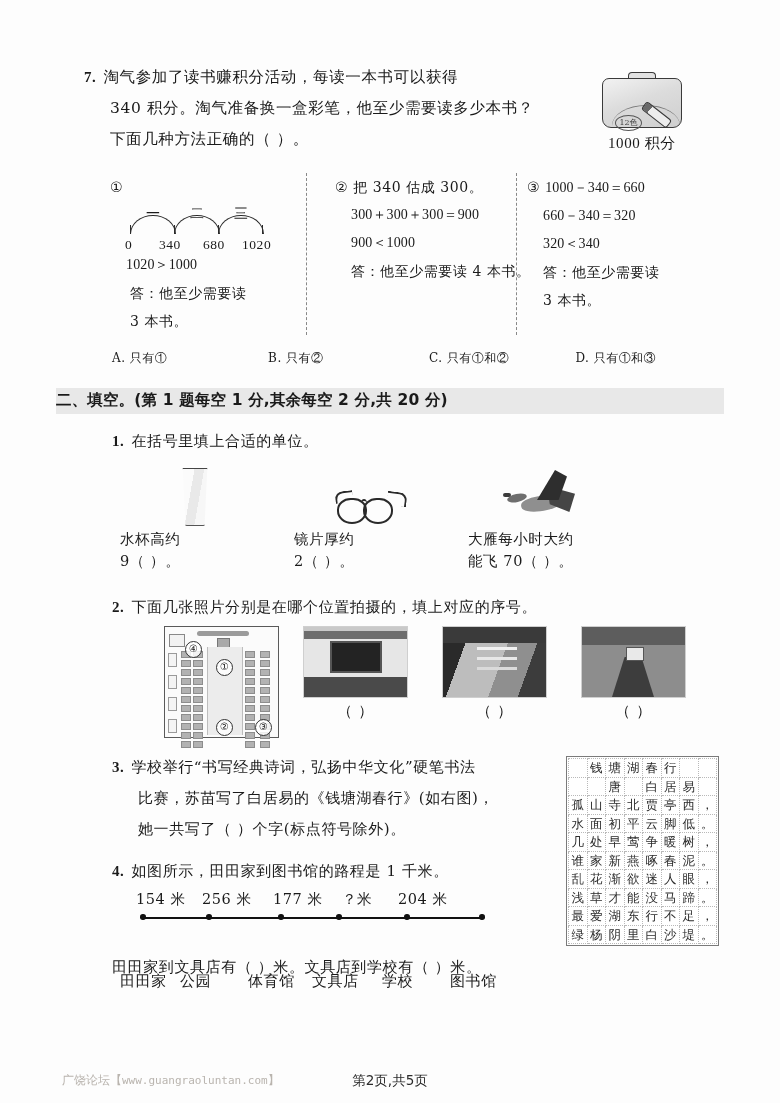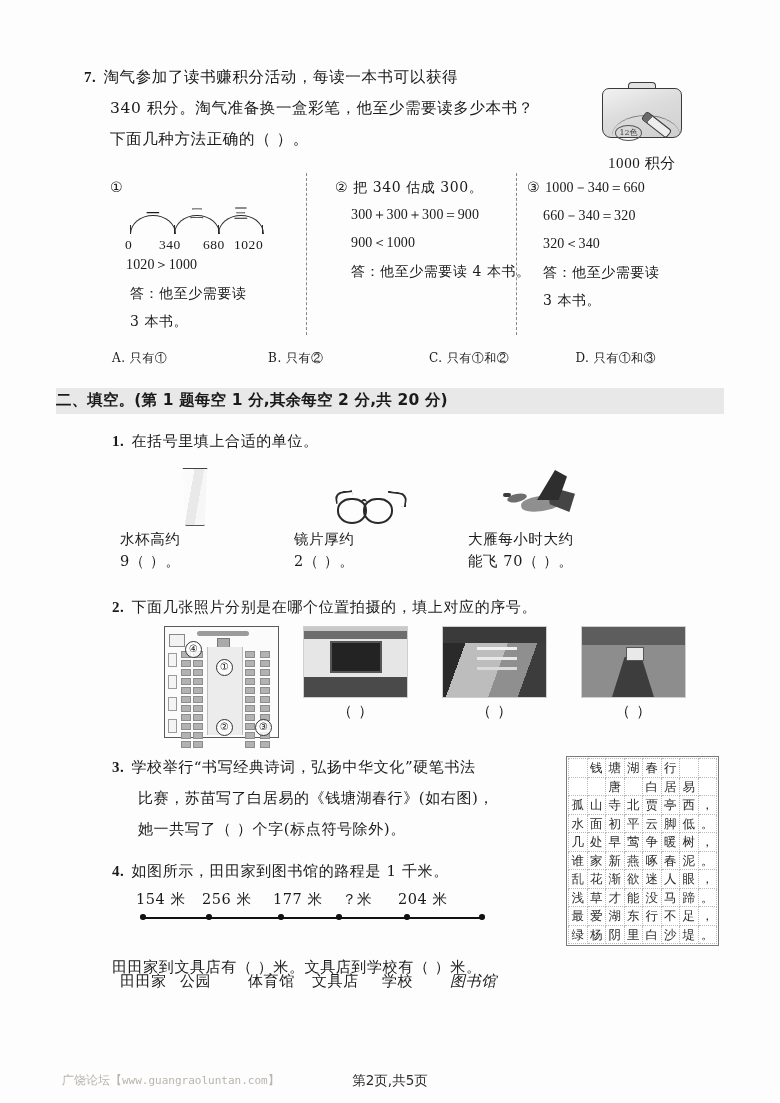--- a/index.html
+++ b/index.html
@@ -61,21 +61,21 @@
     position: absolute;
     right: 2px;
     top: 2px;
     width: 104px;
     text-align: center;
   }
   .pencilcase {
     position: relative;
     width: 88px;
     height: 62px;
-    margin: 14px auto;
+    margin: 4px auto;
   }
   .pc-body {
     position: absolute;
     left: 4px; top: 10px;
     width: 78px; height: 48px;
     border: 1.4px solid #3a3a3a;
     border-radius: 7px 7px 9px 9px;
     background: linear-gradient(160deg,#f2f2f2 0%, #dcdcdc 45%, #cfcfcf 100%);
   }
   .pc-lid {
@@ -623,21 +623,21 @@
         <div class="arc" style="left:60px;"></div>
         <div class="arc" style="left:104px;"></div>
         <div class="tick" style="left:16px;"></div>
         <div class="tick" style="left:60px;"></div>
         <div class="tick" style="left:104px;"></div>
         <div class="tick" style="left:148px;"></div>
         <div class="nl-labels">
           <span style="left:11px;">0</span>
           <span style="left:45px;">340</span>
           <span style="left:89px;">680</span>
-          <span style="left:120px;text-align:center;">1020</span>
+          <span style="left:128px;text-align:center;">1020</span>
         </div>
       </div>
       <div class="m-row ind num">1020＞1000</div>
       <div class="m-row ind" style="padding-left:20px">答：他至少需要读</div>
       <div class="m-row ind" style="padding-left:20px">3 本书。</div>
     </div>
 
     <div class="method m2 cn">
       <div class="m-row">
         <span class="circ">②</span>
@@ -927,21 +927,21 @@
     <div class="dot" style="left:148px;"></div>
     <div class="dot" style="left:206px;"></div>
     <div class="dot" style="left:274px;"></div>
     <div class="dot" style="left:349px;"></div>
     <div class="route-names cn">
       <span style="left:-10px;">田田家</span>
       <span style="left:50px;">公园</span>
       <span style="left:118px;">体育馆</span>
       <span style="left:182px;">文具店</span>
       <span style="left:252px;">学校</span>
-      <span style="left:320px;font-style:italic;">图书馆</span>
+      <span style="left:320px;">图书馆</span>
     </div>
   </div>
 
   <div class="f4-blank cn">田田家到文具店有（      ）米。文具店到学校有（      ）米。</div>
 
   <div class="footer-wm">
     <span>广饶论坛【</span><span class="url">www.guangraoluntan.com</span><span>】</span>
   </div>
   <div class="footer-page">第2页,共5页</div>
 

